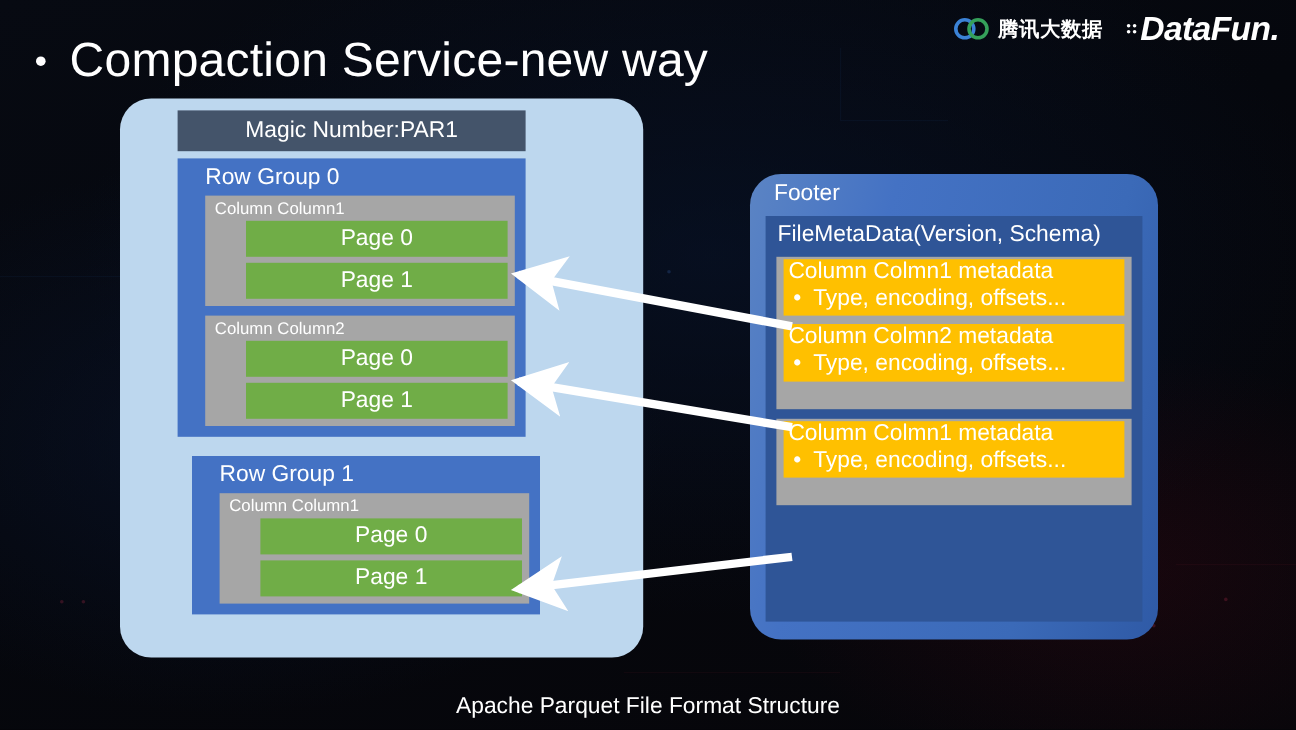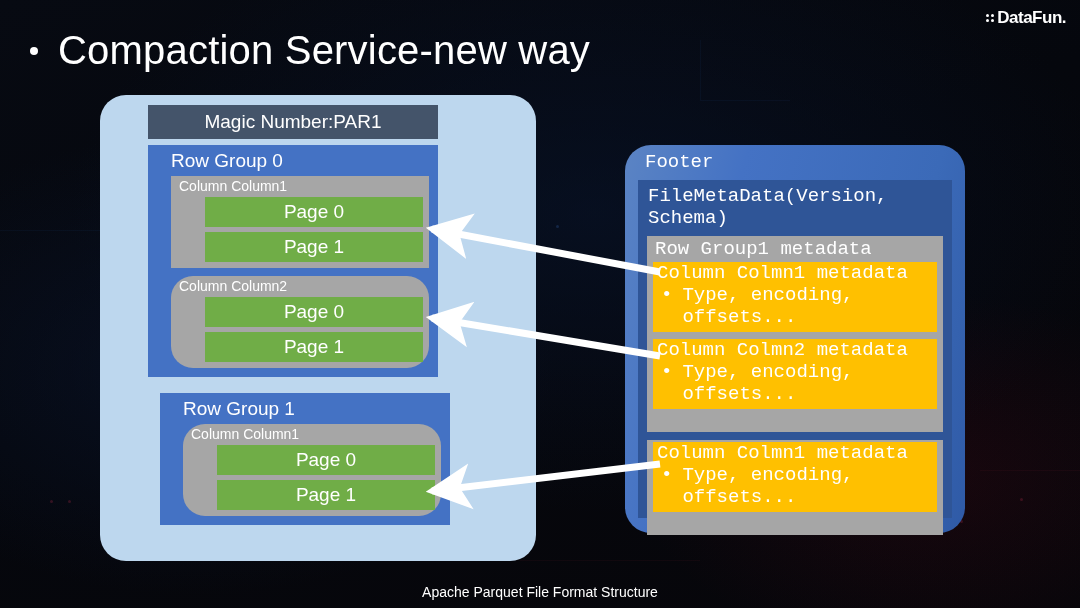--- a/index.html
+++ b/index.html
@@ -39,34 +39,34 @@
   .tx-mark { width:30px; height:18px; position:relative; }
   .tx-mark span {
     position:absolute; top:0; width:18px; height:18px;
     border-radius:50%; border:3.4px solid #3b82d6;
   }
   .tx-mark span.g { left:11px; border-color:#35a05a; }
   .tx-text { color:#fff; font-size:17px; font-weight:bold; letter-spacing:.5px; }
   .logo-datafun { display:flex; align-items:center; gap:3px; }
   .df-dots { display:grid; grid-template-columns:3px 3px; gap:2px; }
   .df-dots i { width:3px; height:3px; background:#fff; border-radius:50%; display:block; }
-  .df-text { color:#fff; font-size:17px; font-weight:bold; letter-spacing:-.5px; }
+  .df-text { color:#fff; font-size:28px; font-style:italic; font-weight:bold; letter-spacing:-.5px; }
 
   
   .title-row {
     position:absolute; left:18px; top:28px;
     display:flex; align-items:center; gap:20px;
     z-index:5;
   }
   .title-bullet { width:8px; height:8px; border-radius:50%; background:#fff; margin-left:12px; }
   .title-text { color:#ffffff; font-size:40px; font-weight:400; letter-spacing:.2px; white-space:nowrap; }
 
   
   .file-panel {
-    position:absolute; left:100px; top:95px;
+    position:absolute; left:100px; top:82px;
     width:436px; height:466px;
     background:#bdd7ee;
     border-radius:26px;
     z-index:3;
   }
   .magic {
     position:absolute; left:48px; top:10px;
     width:290px; height:34px;
     background:#44546a;
     display:flex; align-items:center; justify-content:center;
@@ -79,38 +79,37 @@
     padding:4px 5px 7px 19px;
   }
   .rg0 { top:50px; }
   .rg1 { top:298px;margin-left:12px; }
   .rg-label { color:#ffffff; font-size:19px; padding:1px 4px 4px 4px; }
   .colchunk {
     background:#a6a6a6;
     margin:0 4px 8px 4px;
     padding:2px 6px 6px 6px;
   }
-  .colchunk:last-child { margin-bottom:2px;border-radius:22px; }
+  .colchunk:last-child { margin-bottom:2px; }
   .col-label { color:#ffffff; font-size:14px; padding:0 0 3px 2px; }
   .page {
     background:#70ad47;
     height:30px; margin:0 0 5px 28px;
     display:flex; align-items:center; justify-content:center;
     color:#ffffff; font-size:19px;
   }
   .page:last-child { margin-bottom:0; }
 
   
   .footer-panel {
     position:absolute; left:625px; top:145px;
     width:340px; height:388px;
     background:linear-gradient(105deg,#5b84c4 0%,#4472c4 28%,#3b6ab8 72%,#2f5aa6 100%);
     border-radius:26px;
     z-index:3;
-    font-family:Liberation Mono, monospace;
   }
   .footer-label { color:#ffffff; font-size:19px; padding:6px 0 2px 20px; }
   .fmd {
     position:absolute; left:13px; top:35px;
     width:314px; height:338px;
     background:#2f5597;
     padding:3px 5px;
   }
   .fmd-label { color:#ffffff; font-size:19px; padding:2px 4px 7px 5px; }
   .rg-meta {
@@ -132,21 +131,21 @@
   }
   .cm-bullet .dot { font-size:19px; }
 
   
   .arrows { position:absolute; inset:0; z-index:4; pointer-events:none; }
 
   
   .caption {
     position:absolute; left:0; right:0; bottom:8px;
     text-align:center; color:#ffffff;
-    font-size:14px;
+    font-size:19px;
     z-index:5;
   }
 </style>
 </head>
 <body>
 
 <div id="slide">
 
   <div class="circuit">
     <div class="cline" style="left:0;top:230px;width:130px;height:1px;"></div>
@@ -158,20 +157,27 @@
     <div class="cline" style="left:980px;top:470px;width:100px;height:1px;background:rgba(120,30,50,0.2);"></div>
     <div class="cdot" style="left:50px;top:500px;"></div>
     <div class="cdot" style="left:68px;top:500px;"></div>
     <div class="cdot" style="left:960px;top:520px;"></div>
     <div class="cdot" style="left:1020px;top:498px;"></div>
     <div class="cdot blue" style="left:556px;top:225px;"></div>
     <div class="cdot blue" style="left:300px;top:246px;"></div>
   </div>
 
   <div class="logos">
+    <div class="logo-tencent">
+      <span class="tx-mark">
+        <span></span>
+          <span class="g"></span>
+      </span>
+      <span class="tx-text">腾讯大数据</span>
+    </div>
     <div class="logo-datafun">
       <span class="df-dots">
         <i></i>
           <i></i>
           <i></i>
           <i></i>
       </span>
       <span class="df-text">DataFun.</span>
     </div>
   </div>
@@ -214,21 +220,20 @@
     </div>
   </div>
 
   <div class="footer-panel">
     <div class="footer-label">Footer</div>
 
     <div class="fmd">
       <div class="fmd-label">FileMetaData(Version, Schema)</div>
 
       <div class="rg-meta">
-        <div class="rgm-label">Row Group1 metadata</div>
 
         <div class="colmeta">
           <div class="cm-title">Column Colmn1 metadata</div>
           <div class="cm-bullet">
             <span class="dot">•</span>
             <span>Type, encoding, offsets...</span>
           </div>
         </div>
 
         <div class="colmeta">

